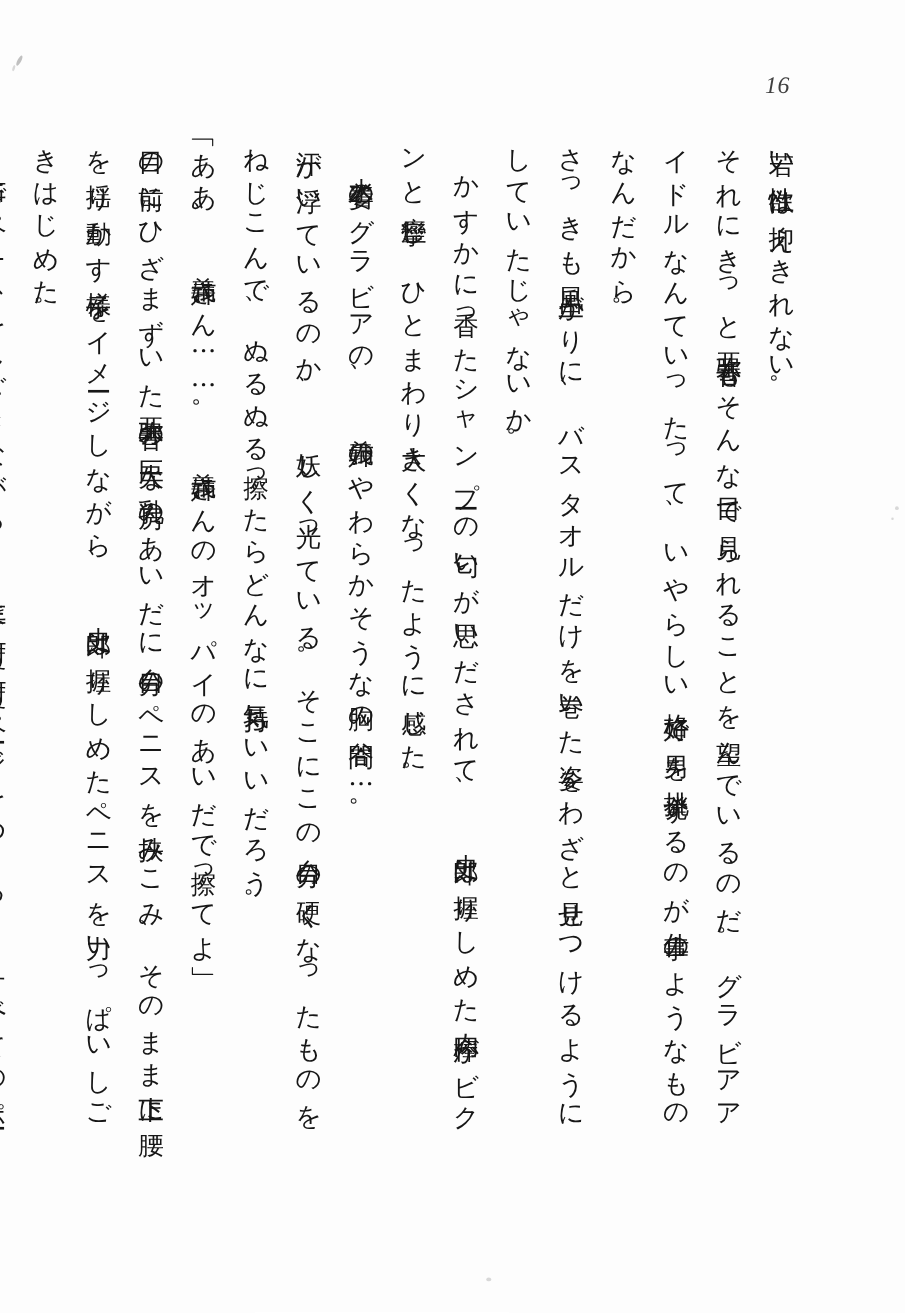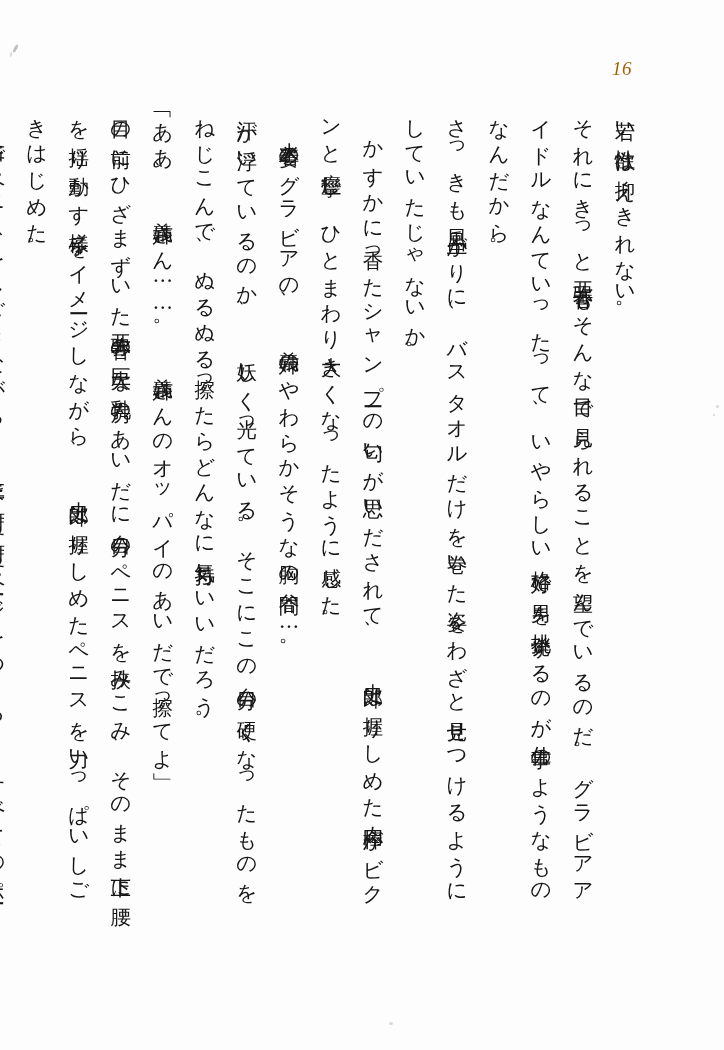--- a/index.html
+++ b/index.html
@@ -26,21 +26,21 @@
   }
 
   
   .page-number {
     position: absolute;
     right: 92px;
     top: 58px;
     font-family: "Liberation Serif", "DejaVu Serif", serif;
     font-size: 19px;
     font-style: italic;
-    color: #a16207;
+    color: #404040;
     letter-spacing: 0.5px;
   }
 
   
   .text-block {
     position: absolute;
     right: 78px;
     top: 105px;
     width: 540px;
     height: 790px;

